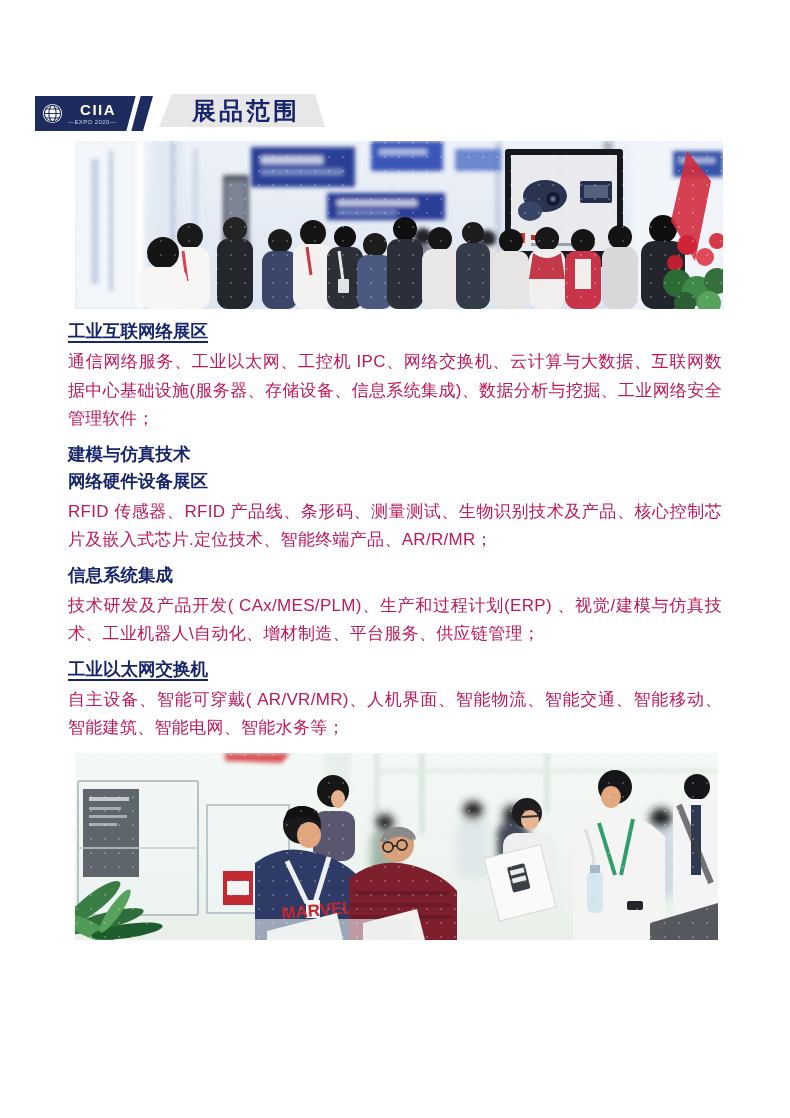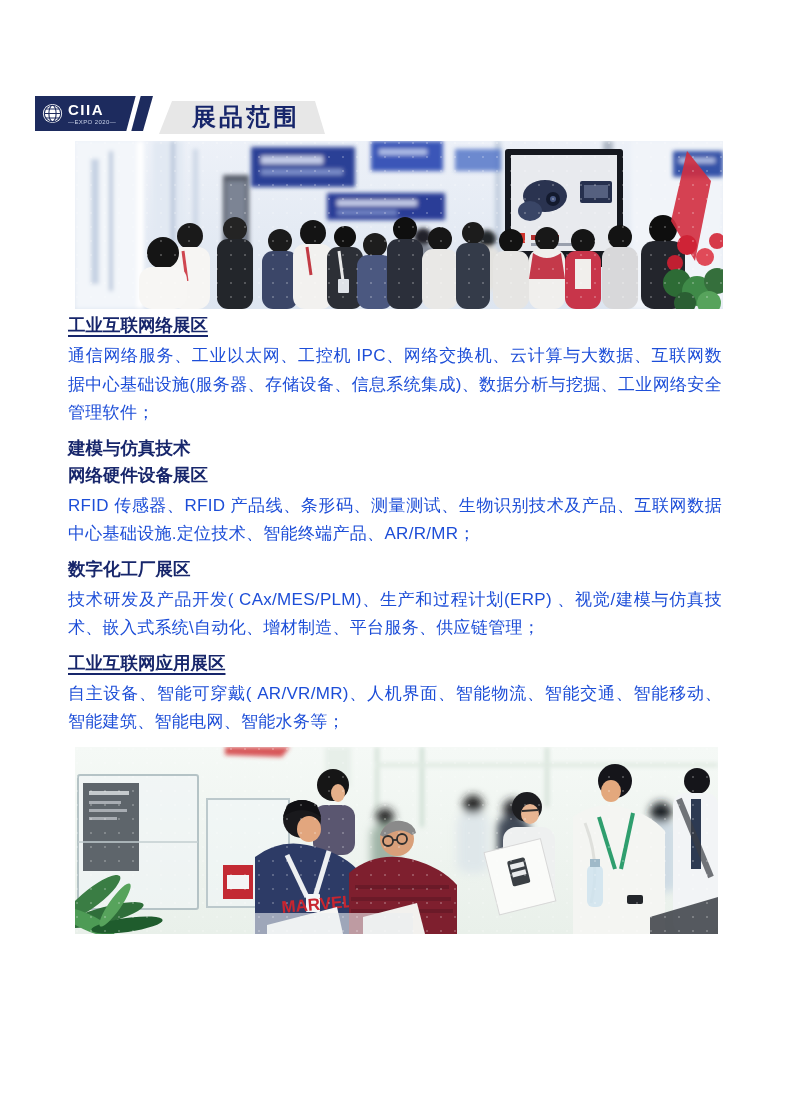--- a/index.html
+++ b/index.html
@@ -7,39 +7,39 @@
   body { font-family:"Liberation Sans","DejaVu Sans",sans-serif; }
   .page { position:relative; width:790px; height:1118px; background:#ffffff; overflow:hidden; }
 
   
   .header { position:relative; margin:94px 0 0 35px; height:37px; width:720px; }
   .logo-box { position:absolute; left:0; top:2px; width:118px; height:35px; background:#1d2b5e;
               clip-path:polygon(0 0,118px 0,108px 35px,0 35px);
               display:flex; align-items:center; gap:5px; padding-left:7px; }
   .logo-slash { position:absolute; left:96px; top:2px; width:5px; height:35px; background:#ffffff;
                 transform:skewX(-15deg); }
-  .logo-txt { display:flex; flex-direction:column; line-height:1; }
+  .logo-txt { display:flex; flex-direction:column; line-height:1;align-items:flex-end; }
   .logo-brand { color:#ffffff; font-weight:bold; font-size:15px; letter-spacing:1.5px; }
   .logo-sub { color:#c9d2e8; font-size:6px; margin-top:2px; letter-spacing:.4px; white-space:nowrap; }
-  .title-box { position:absolute; left:124px; top:7px; width:166px; height:33px; background:#e7e7e7;
+  .title-box { position:absolute; left:124px; top:0; width:166px; height:33px; background:#e7e7e7;
                clip-path:polygon(13px 0,156px 0,166px 33px,0 33px);
-               display:flex; align-items:flex-start; justify-content:center; }
+               display:flex; align-items:center; justify-content:center; }
   .title-box h1 { margin:0; padding-left:8px; font-size:24px; font-weight:800; color:#17266b; letter-spacing:3px; }
 
   
   figure { margin:0; padding:0; line-height:0; }
   .photo-top { margin:10px 0 0 75px; width:648px; height:168px; }
   .photo-bottom { margin:0 0 0 75px; width:643px; height:187px; }
   .photo-top svg, .photo-bottom svg { width:100%; height:100%; display:block; }
 
   
-  main { display:block; margin:6px 0 0 68px; width:654px; }
+  main { display:block; margin:12px 0 0 68px; width:654px; }
   .sec h2 { margin:0 0 6px 0; font-size:17.5px; line-height:21px; font-weight:bold; color:#17266b; }
   .sec:nth-of-type(1) h2, .sec:nth-of-type(5) h2 { text-decoration:underline; text-underline-offset:4px; text-decoration-thickness:1.5px; }
-  .sec p { margin:0 0 10px 0; font-size:17px; line-height:28.5px; color:#1d4ed8; text-align:justify; letter-spacing:.3px; }
+  .sec p { margin:0 0 10px 0; font-size:17px; line-height:28.5px; color:#be185d; text-align:justify; letter-spacing:.3px; }
 </style>
 </head>
 <body>
 
 <div class="page">
 
   <header class="header">
     <div class="logo-box">
       <svg width="21" height="21" viewBox="0 0 21 21">
         <circle cx="10.5" cy="10.5" r="9.6" fill="#ffffff"></circle>
@@ -188,28 +188,28 @@
   <main>
     <section class="sec">
       <h2>工业互联网络展区</h2>
       <p>通信网络服务、工业以太网、工控机 IPC、网络交换机、云计算与大数据、互联网数据中心基础设施(服务器、存储设备、信息系统集成)、数据分析与挖掘、工业网络安全管理软件；</p>
     </section>
     <section class="sec">
       <h2>建模与仿真技术</h2>
     </section>
     <section class="sec">
       <h2>网络硬件设备展区</h2>
-      <p>RFID 传感器、RFID 产品线、条形码、测量测试、生物识别技术及产品、互联网数据中心基础设施.定位技术、智能终端产品、AR/R/MR；</p>
-    </section>
-    <section class="sec">
-      <h2>数字化工厂展区</h2>
-      <p>技术研发及产品开发( CAx/MES/PLM)、生产和过程计划(ERP) 、视觉/建模与仿真技术、嵌入式系统\自动化、增材制造、平台服务、供应链管理；</p>
-    </section>
-    <section class="sec">
-      <h2>工业互联网应用展区</h2>
+      <p>RFID 传感器、RFID 产品线、条形码、测量测试、生物识别技术及产品、核心控制芯片及嵌入式芯片.定位技术、智能终端产品、AR/R/MR；</p>
+    </section>
+    <section class="sec">
+      <h2>信息系统集成</h2>
+      <p>技术研发及产品开发( CAx/MES/PLM)、生产和过程计划(ERP) 、视觉/建模与仿真技术、工业机器人\自动化、增材制造、平台服务、供应链管理；</p>
+    </section>
+    <section class="sec">
+      <h2>工业以太网交换机</h2>
       <p>自主设备、智能可穿戴( AR/VR/MR)、人机界面、智能物流、智能交通、智能移动、智能建筑、智能电网、智能水务等；</p>
     </section>
   </main>
 
   <figure class="photo-bottom">
     <svg viewBox="0 0 643 187" preserveAspectRatio="none">
       <defs>
         <filter id="bB2" x="-20%" y="-20%" width="140%" height="140%">
             <feGaussianBlur stdDeviation="2"></feGaussianBlur>
           </filter>

